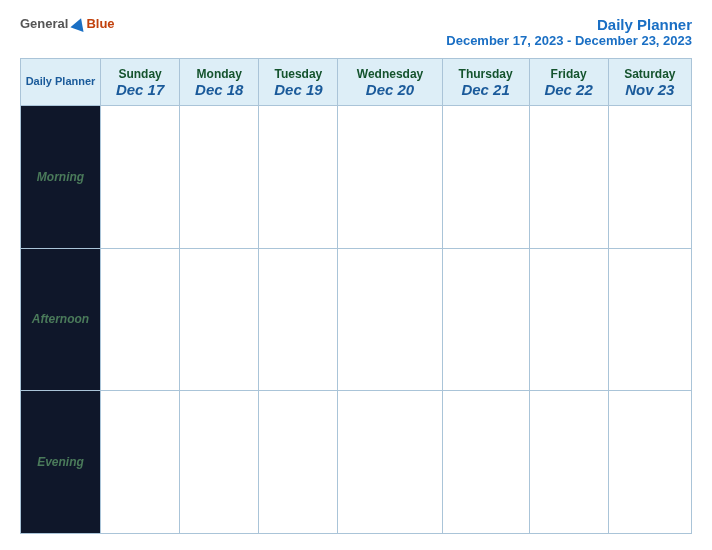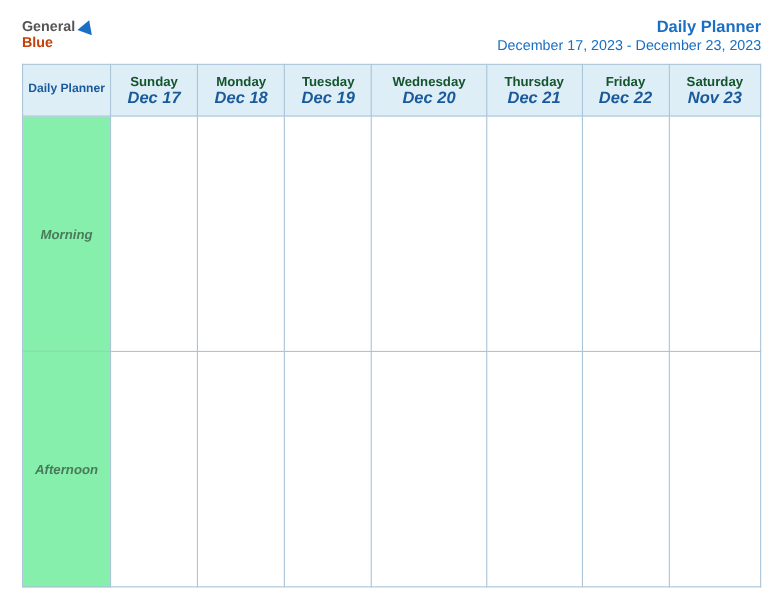--- a/index.html
+++ b/index.html
@@ -16,21 +16,21 @@
 
     .header {
       display: flex;
       justify-content: space-between;
       align-items: flex-start;
       margin-bottom: 10px;
     }
 
     .logo-area {
       display: flex;
-      flex-direction: column;
+      flex-direction: row;
       align-items: flex-start;
     }
 
     .logo-text {
       display: flex;
       align-items: center;
       gap: 2px;
     }
 
     .logo-general {
@@ -61,21 +61,21 @@
 
     .title-main {
       font-size: 15px;
       color: #1a6fc4;
       font-weight: bold;
     }
 
     .title-sub {
       font-size: 13px;
       color: #1a6fc4;
-      font-weight: normal;
+      font-weight: bold;
     }
 
     .calendar-table {
       width: 100%;
       flex: 1;
       border-collapse: collapse;
       border: 1.5px solid #aac4d8;
     }
 
     .calendar-table th,
@@ -106,21 +106,21 @@
     }
 
     .header-row th.daily-planner-header {
       font-size: 11px;
       font-weight: bold;
       color: #1a5a9a;
       line-height: 1.4;
     }
 
     .time-cell {
-      background-color: #86efac;
+      background-color: #0f172a;
       width: 80px;
       font-size: 12px;
       font-weight: bold;
       color: #4a7a5a;
       font-style: italic;
       height: 107px;
       vertical-align: middle;
     }
 
     .day-cell {
@@ -201,14 +201,24 @@
       <tr>
         <td class="time-cell">Afternoon</td>
         <td class="day-cell"></td>
         <td class="day-cell"></td>
         <td class="day-cell"></td>
         <td class="day-cell"></td>
         <td class="day-cell"></td>
         <td class="day-cell"></td>
         <td class="day-cell"></td>
       </tr>
+      <tr>
+        <td class="time-cell">Evening</td>
+        <td class="day-cell"></td>
+        <td class="day-cell"></td>
+        <td class="day-cell"></td>
+        <td class="day-cell"></td>
+        <td class="day-cell"></td>
+        <td class="day-cell"></td>
+        <td class="day-cell"></td>
+      </tr>
     </tbody>
 </table>
 
 </body></html>

